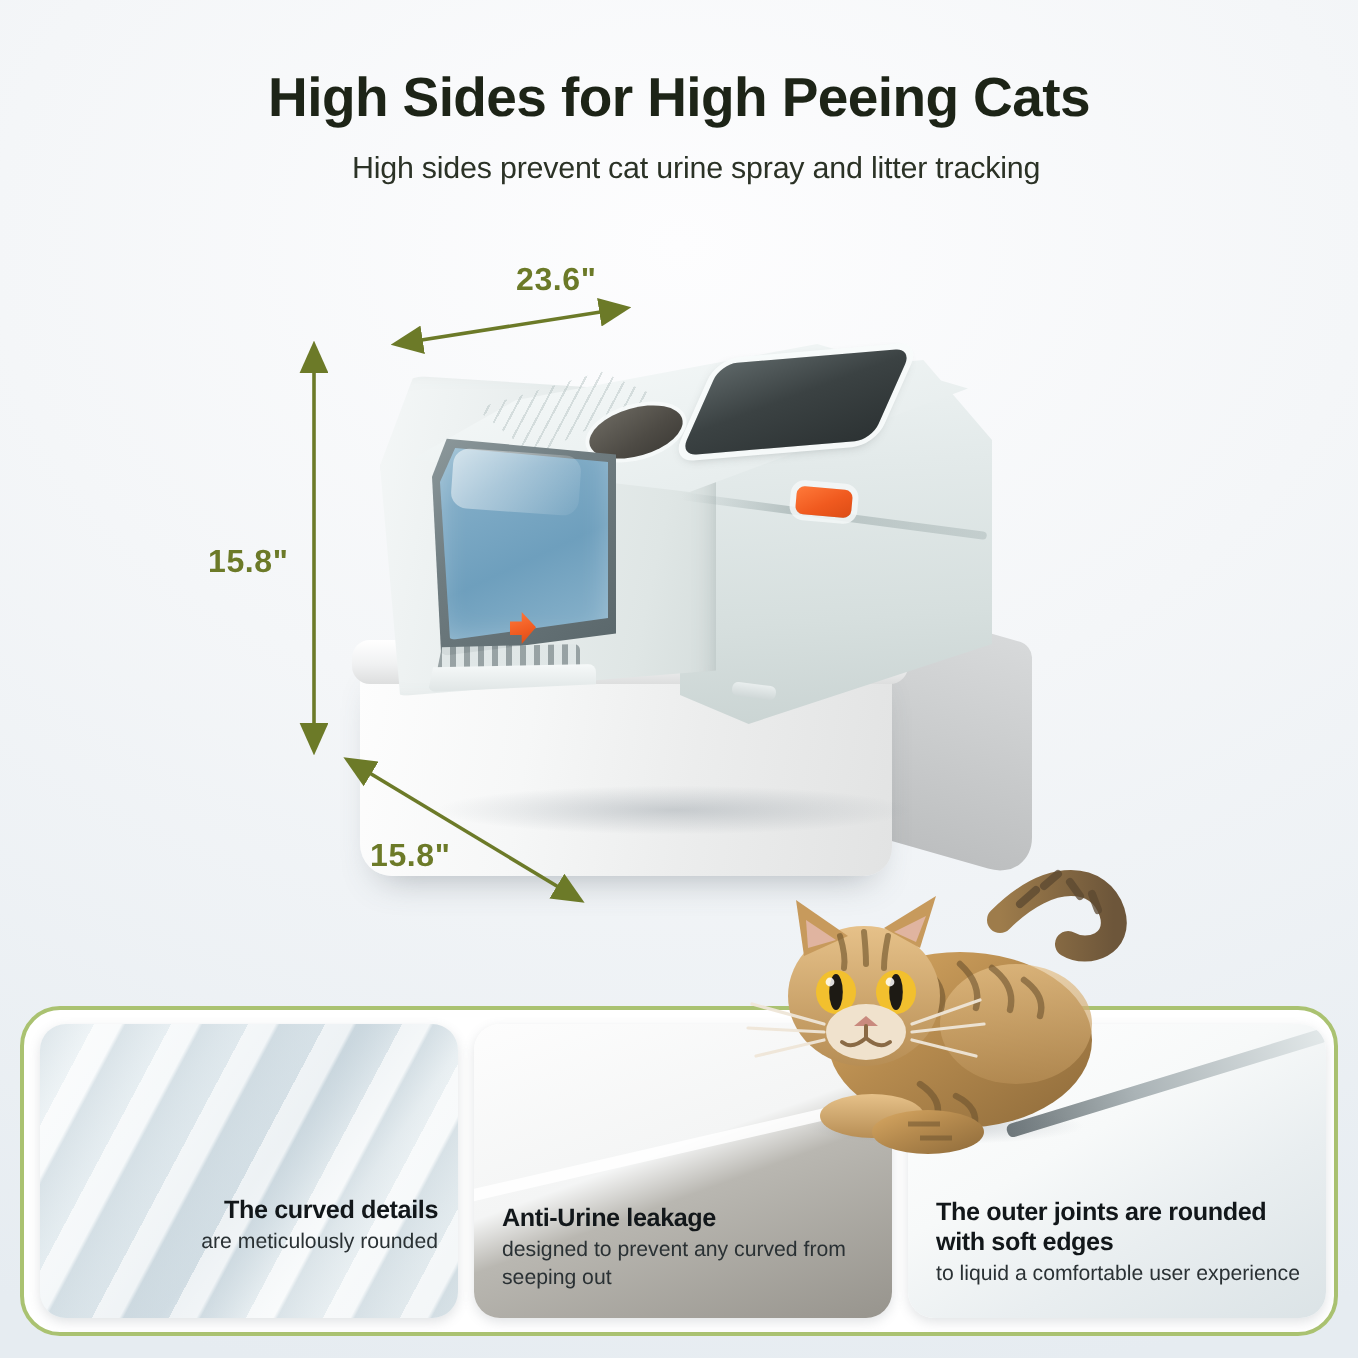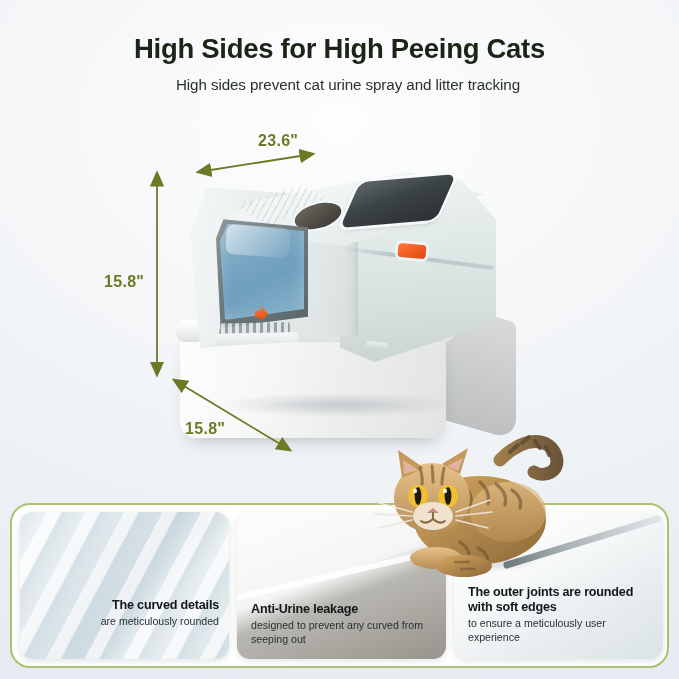--- a/index.html
+++ b/index.html
@@ -372,20 +372,20 @@
       <div class="card card2 c2">
         <div class="card-text">
           <p class="card-head">Anti-Urine leakage</p>
           <p class="card-sub">designed to prevent any curved from seeping out</p>
         </div>
       </div>
 
       <div class="card card3 c3">
         <div class="card-text">
           <p class="card-head">The outer joints are rounded with soft edges</p>
-          <p class="card-sub">to ensure a meticulously user experience</p>
+          <p class="card-sub">to liquid a comfortable user experience</p>
         </div>
       </div>
 
     </div>
   </div>
 
 </div>
 
 </body></html>

